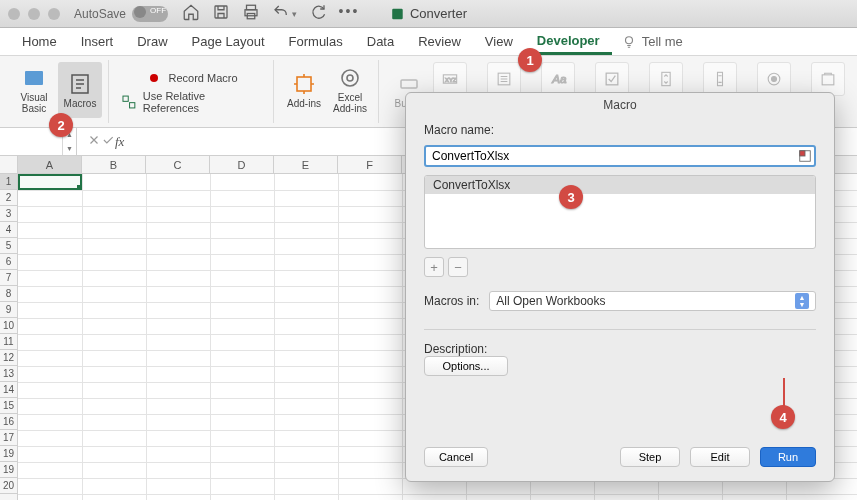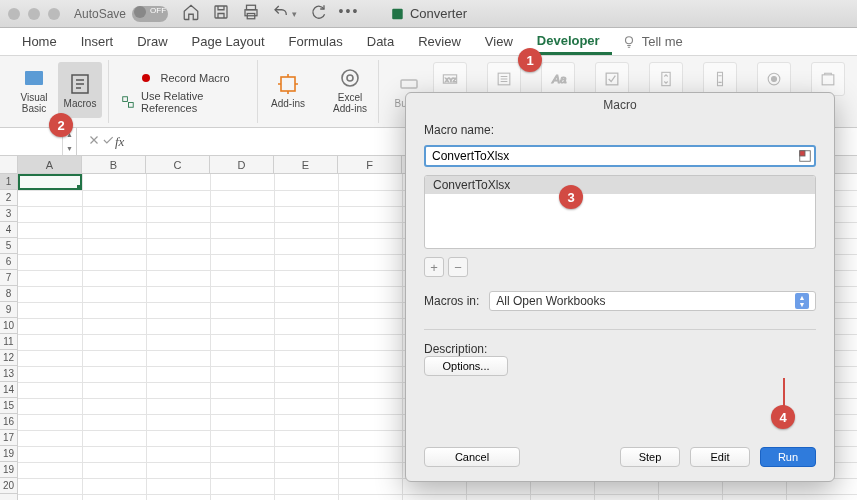--- a/index.html
+++ b/index.html
@@ -80,21 +80,21 @@
     .sq-btn { width: 20px; height: 20px; border: 1px solid #c6c6c6; border-radius: 3px; background: #f6f6f6; display: flex; align-items: center; justify-content: center; font-size: 13px; color: #888; cursor: pointer; }
     .macros-in-row { display: flex; align-items: center; gap: 10px; margin-top: 6px; }
     .macros-in-select { flex: 1; height: 20px; border: 1px solid #c6c6c6; border-radius: 3px; background: #fff; font-size: 12px; padding: 0 6px; position: relative; display: flex; align-items: center; justify-content: space-between; }
     .select-arrows { width: 14px; height: 16px; background: #6d9ee8; border-radius: 2px; display: flex; flex-direction: column; align-items: center; justify-content: center; font-size: 7px; color: #fff; line-height: 1; }
     .divider { height: 1px; background: #d0d0d0; margin: 10px 0 4px; }
     .desc-row { display: flex; justify-content: space-between; align-items: flex-start; flex-direction: column; }
     .options-btn { width: 84px; height: 20px; border: 1px solid #c6c6c6; border-radius: 4px; background: linear-gradient(#fff,#f0f0f0); font-size: 11px; cursor: pointer; }
     .dialog-footer { display: flex; justify-content: space-between; padding: 10px 18px 14px; gap: 10px; }
     .footer-right { display: flex; gap: 10px; }
     .dlg-btn { width: 60px; height: 20px; border: 1px solid #c6c6c6; border-radius: 4px; background: linear-gradient(#fff,#f0f0f0); font-size: 11px; cursor: pointer; }
-    .dlg-btn.wide { width: 96px; }
+    .dlg-btn.wide { width: 64px; }
     .dlg-btn.primary-saturated { background: #2f7bdc; color: #fff; border-color: #1b63c4; width: 56px; }
     
     
     .badge { position: absolute; width: 24px; height: 24px; border-radius: 50%; background: #d24a43; color: #fff; font-size: 13px; font-weight: 600; display: flex; align-items: center; justify-content: center; box-shadow: 0 1px 2px rgba(0,0,0,0.3); z-index: 100; }
     .leader { position: absolute; background: #d24a43; width: 1.5px; z-index: 99; }
   </style>
 </head>
 <body>
 
 <div class="titlebar">
@@ -189,21 +189,21 @@
     </div>
     <div class="ribbon-row">
       <svg viewBox="0 0 24 24" fill="none" stroke="#217346" stroke-width="1.5">
           <rect x="3" y="3" width="8" height="8"></rect>
           <rect x="13" y="13" width="8" height="8"></rect>
         </svg>
       <span>Use Relative References</span>
     </div>
   </div>
   <div class="ribbon-group">
-    <div style="display:flex;gap:18px;">
+    <div style="display:flex;gap:2px;">
       <div class="big-btn">
         <svg viewBox="0 0 24 24" fill="none" stroke="#e67e22" stroke-width="1.6">
             <rect x="5" y="5" width="14" height="14"></rect>
             <path d="M12 2v3M12 19v3M2 12h3M19 12h3"></path>
           </svg>
         <span>Add-ins</span>
       </div>
       <div class="big-btn">
         <svg viewBox="0 0 24 24" fill="none" stroke="#777" stroke-width="1.6">
             <circle cx="12" cy="12" r="8"></circle>

